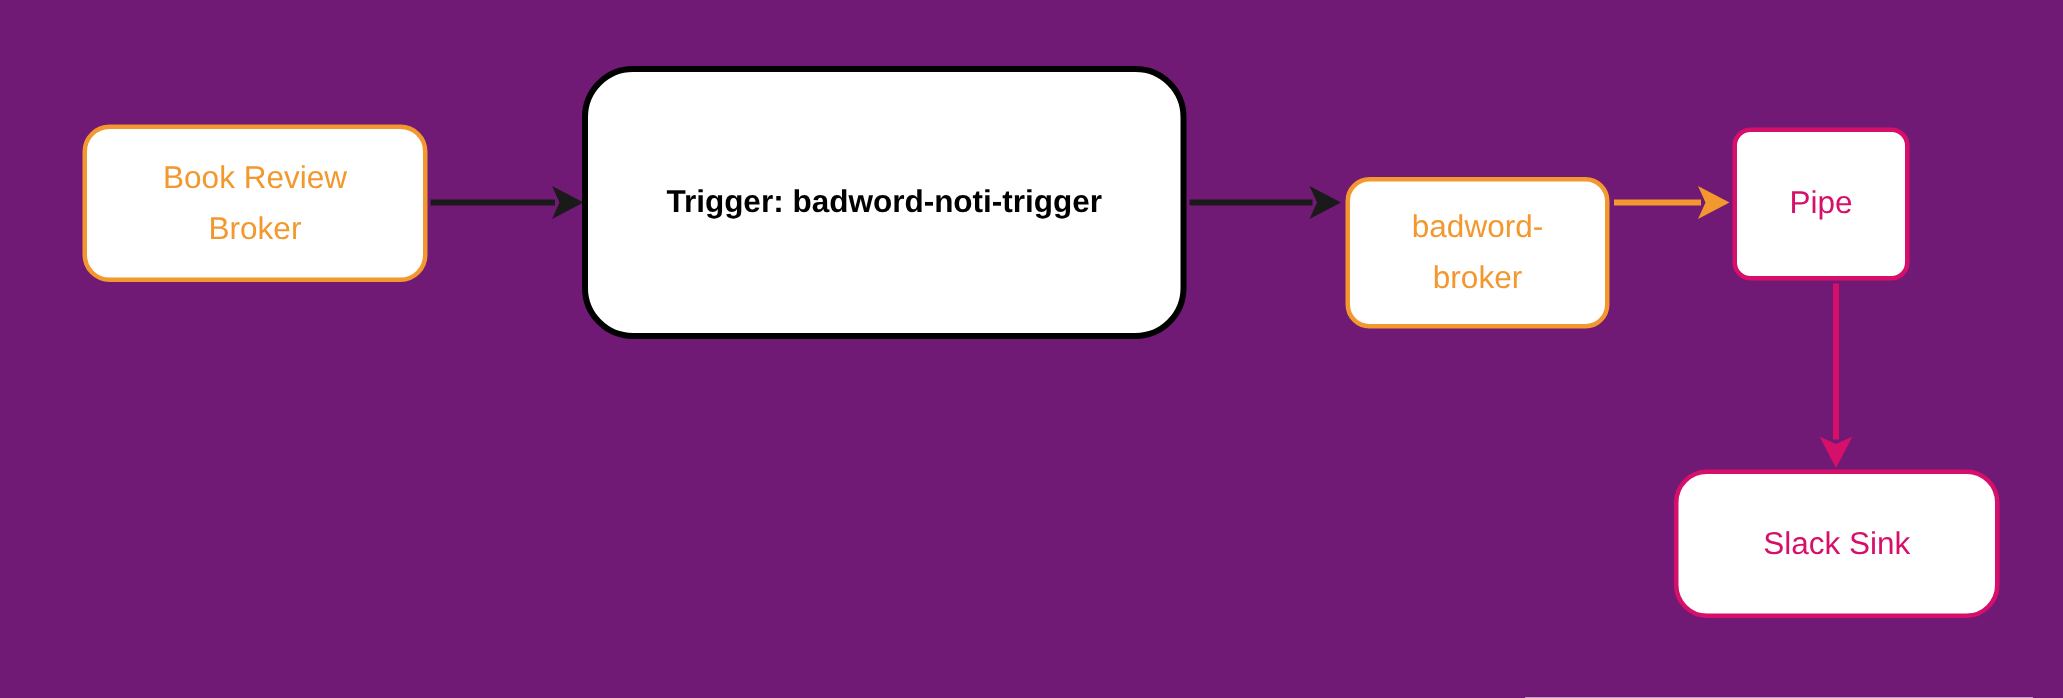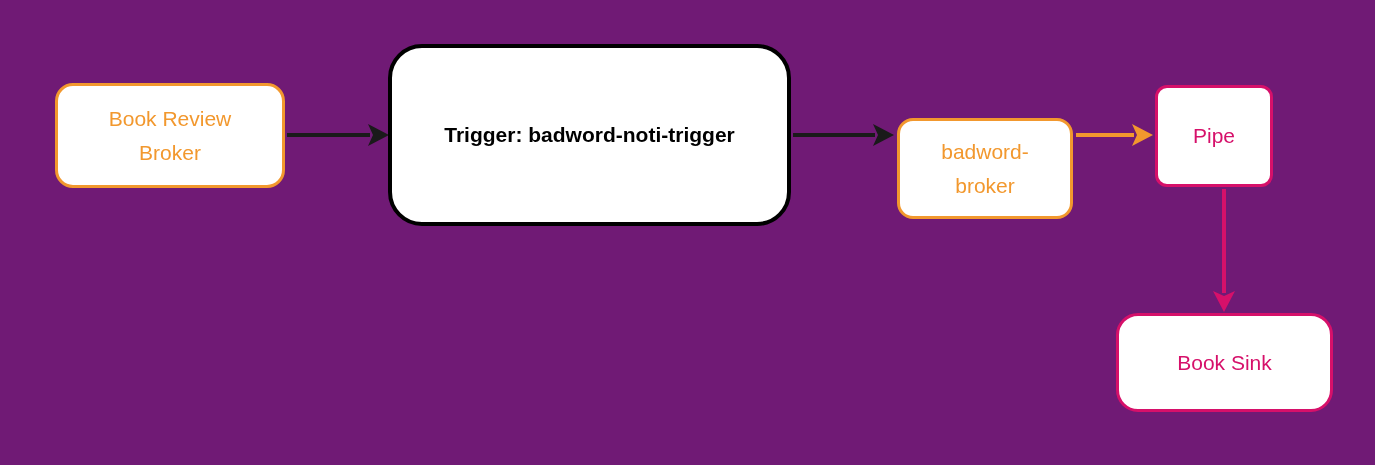--- a/index.html
+++ b/index.html
@@ -124,16 +124,16 @@
 
   <div class="node node--broker" id="node-badword-broker">
     <span>badword-broker</span>
   </div>
 
   <div class="node node--pink" id="node-pipe">
     <span>Pipe</span>
   </div>
 
   <div class="node node--pink" id="node-slack-sink">
-    <span>Book Sink</span>
+    <span>Slack Sink</span>
   </div>
 
 </div>
 
 </body></html>

